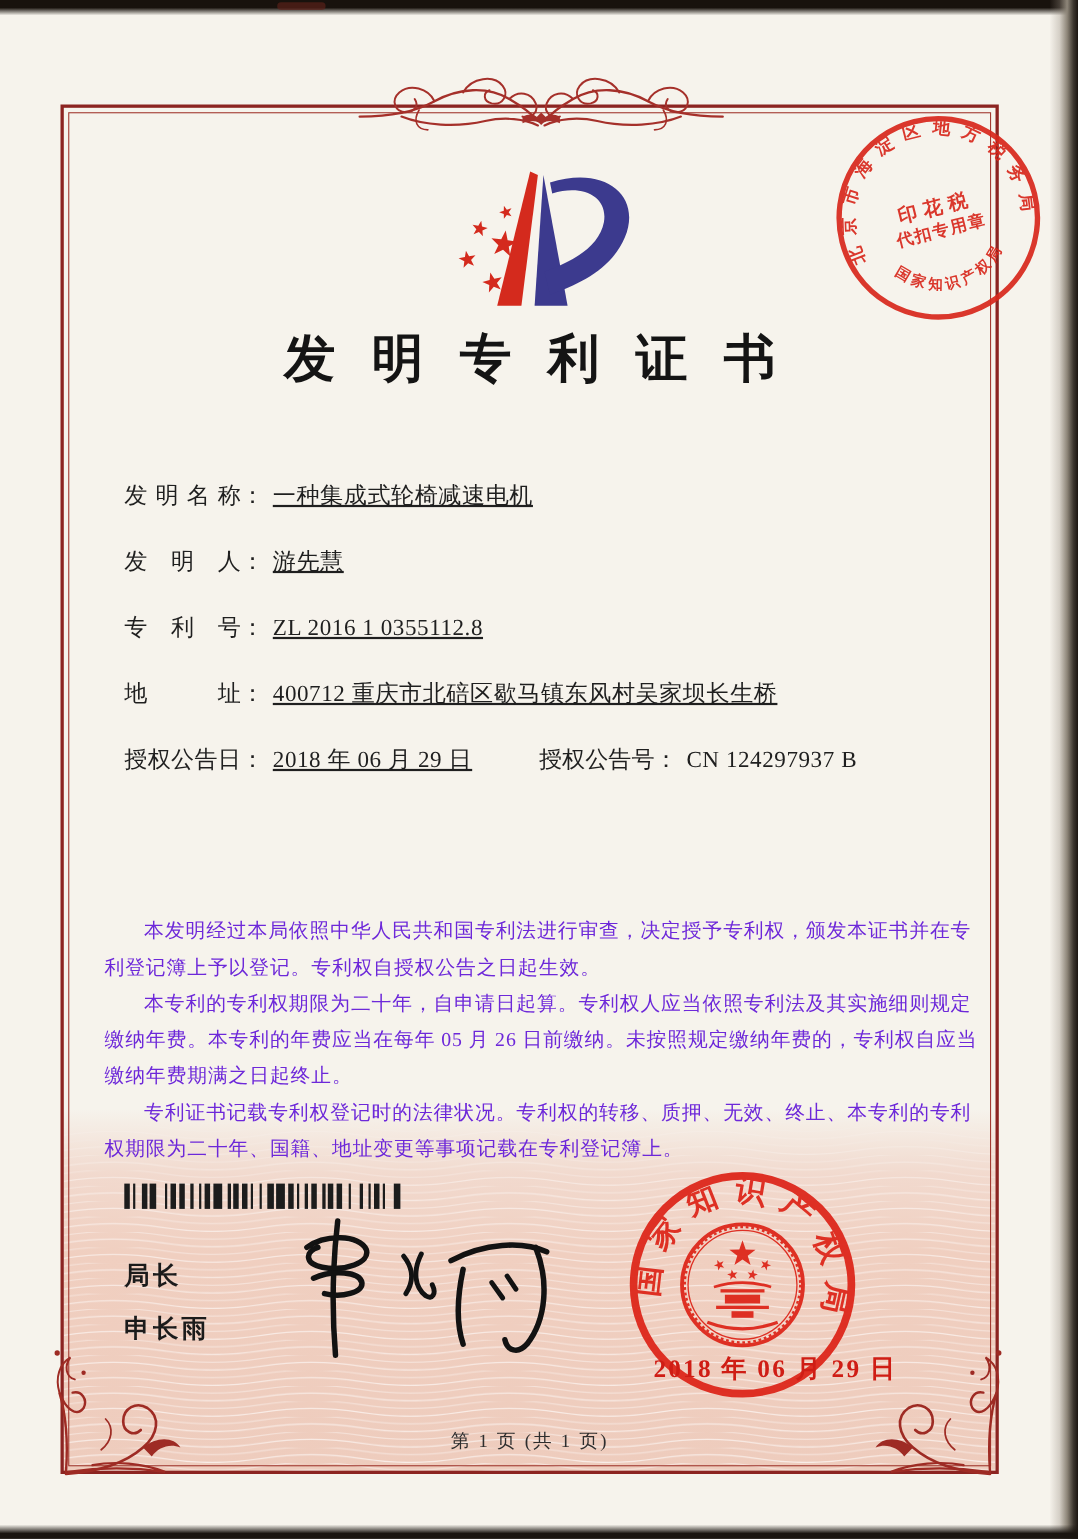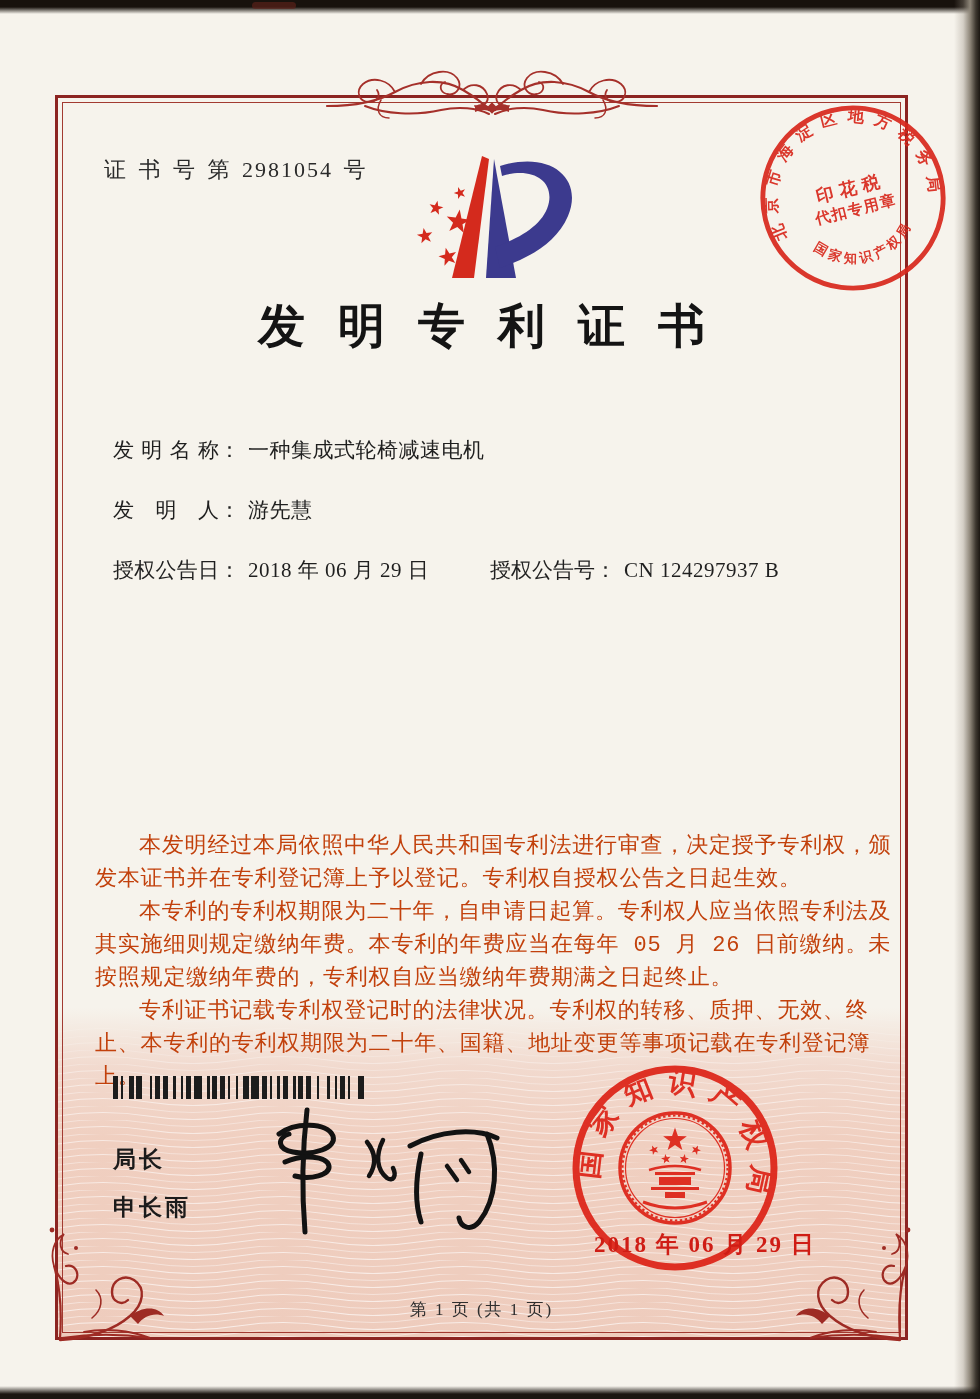--- a/index.html
+++ b/index.html
@@ -34,28 +34,28 @@
   .cert-no{position:absolute;left:104px;top:155px;z-index:5;font-size:22px;color:#2a2a2a;
     letter-spacing:2px;word-spacing:3px;}
 
   #patent-logo{position:absolute;left:398px;top:150px;z-index:5;}
   #tax-stamp{position:absolute;left:755px;top:100px;z-index:6;transform:rotate(-14deg);opacity:.92;}
 
   .title{position:absolute;left:55px;top:295px;width:853px;text-align:center;z-index:5;
     font-size:47px;font-weight:700;color:#141414;letter-spacing:33px;text-indent:33px;}
 
   .fields{position:absolute;left:113px;top:436px;width:780px;z-index:5;font-size:21px;color:#1f1f1f;}
-  .frow{position:relative;height:60px;}
+  .frow{position:relative;height:60px;text-decoration:underline;}
   .flabel{display:inline-block;width:106px;text-align:justify;text-align-last:justify;vertical-align:top;}
   .fcolon{display:inline-block;margin-right:8px;}
   .fvalue{letter-spacing:.5px;}
   .fpair2{position:absolute;left:377px;top:0;}
 
   .paras{position:absolute;left:95px;top:830px;width:800px;z-index:5;
-    font-size:22px;line-height:33px;letter-spacing:.8px;color:#c2410c;font-family:Liberation Mono, monospace;}
+    font-size:18px;line-height:33px;letter-spacing:.8px;color:#6d28d9;}
   .paras p{margin:0;text-indent:2em;}
 
   .barcode{position:absolute;left:113px;top:1076px;width:253px;height:23px;display:flex;z-index:6;}
   .bc-bar{background:#1c1c1c;}
   .bc-gap{background:transparent;}
 
   .officer{position:absolute;left:113px;z-index:6;font-family:"Liberation Sans","DejaVu Sans",sans-serif;
     font-weight:600;font-size:23px;color:#1b1b1b;letter-spacing:3px;}
   #officer-title{top:1144px;}
   #officer-name{top:1192px;}
@@ -133,21 +133,20 @@
       <path d="M 84 94 C 96 84 112 84 118 94 C 108 90 98 94 92 102 Z" fill="#9e2b24" stroke="none"></path>
       <path d="M 14 116 C 16 88 14 64 8 44 C 14 60 24 66 30 58 C 34 50 28 42 20 44" stroke-width="2.2"></path>
       <path d="M 8 44 C 4 30 8 18 18 12 C 12 20 14 30 22 32" stroke-width="1.8"></path>
       <path d="M 16 116 C 44 112 76 112 104 116 C 84 108 58 106 38 110" stroke-width="2"></path>
       <path d="M 46 96 C 56 88 58 76 50 68" stroke-width="1.6"></path>
       <circle cx="6" cy="8" r="2.4" fill="#9e2b24" stroke="none"></circle>
       <circle cx="30" cy="26" r="2" fill="#9e2b24" stroke="none"></circle>
     </g>
   </svg>
 
-  <div class="cert-no">证 书 号 第 2981054 号</div>
 
   <svg id="patent-logo" width="190" height="142" viewBox="0 0 190 142">
     <polygon points="84,6 91,9 76,128 54,128" fill="#d42a1d"></polygon>
     <polygon points="96,9 118,128 88,128" fill="#3c3a8e"></polygon>
     <path d="M 102 16 C 152 0 186 28 170 66 C 158 94 130 108 102 118 L 97 97
              C 125 87 147 73 151 52 C 155 29 132 17 104 26 Z" fill="#3c3a8e"></path>
     <g fill="#d42a1d">
       <use href="#star" transform="translate(62,43) scale(0.62) rotate(-18)"></use>
       <use href="#star" transform="translate(38,58) scale(0.74) rotate(12)"></use>
       <use href="#star" transform="translate(27,86) scale(0.82) rotate(-10)"></use>
@@ -173,20 +172,26 @@
   </svg>
 
   <div class="title">发明专利证书</div>
 
   <div class="fields">
     <div class="frow">
       <span class="flabel">发明名称</span><span class="fcolon">：</span><span class="fvalue">一种集成式轮椅减速电机</span>
     </div>
     <div class="frow">
       <span class="flabel">发明人</span><span class="fcolon">：</span><span class="fvalue">游先慧</span>
+    </div>
+    <div class="frow">
+      <span class="flabel">专利号</span><span class="fcolon">：</span><span class="fvalue">ZL 2016 1 0355112.8</span>
+    </div>
+    <div class="frow">
+      <span class="flabel">地址</span><span class="fcolon">：</span><span class="fvalue">400712  重庆市北碚区歇马镇东风村吴家坝长生桥</span>
     </div>
     <div class="frow">
       <span class="flabel">授权公告日</span><span class="fcolon">：</span><span class="fvalue">2018 年 06 月 29 日</span>
       <span class="fpair2">
         <span>授权公告号</span><span class="fcolon">：</span><span class="fvalue">CN 124297937 B</span>
       </span>
     </div>
   </div>
 
   <div class="paras">

